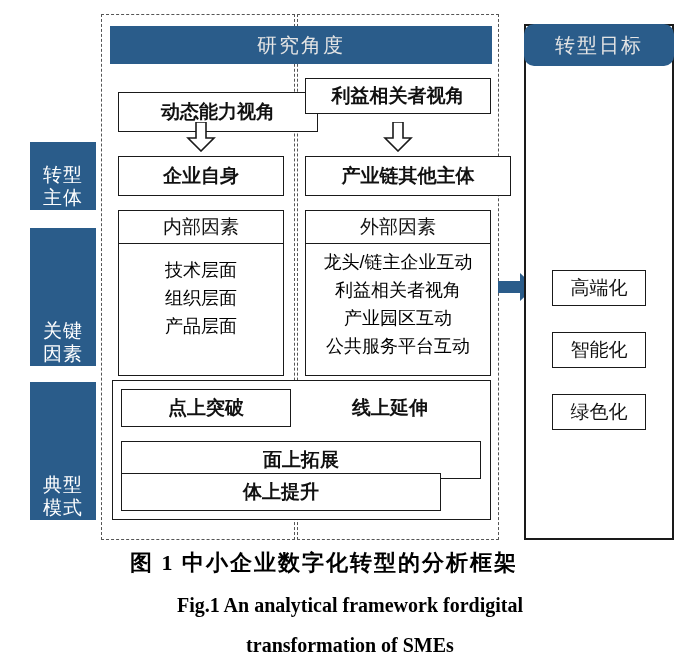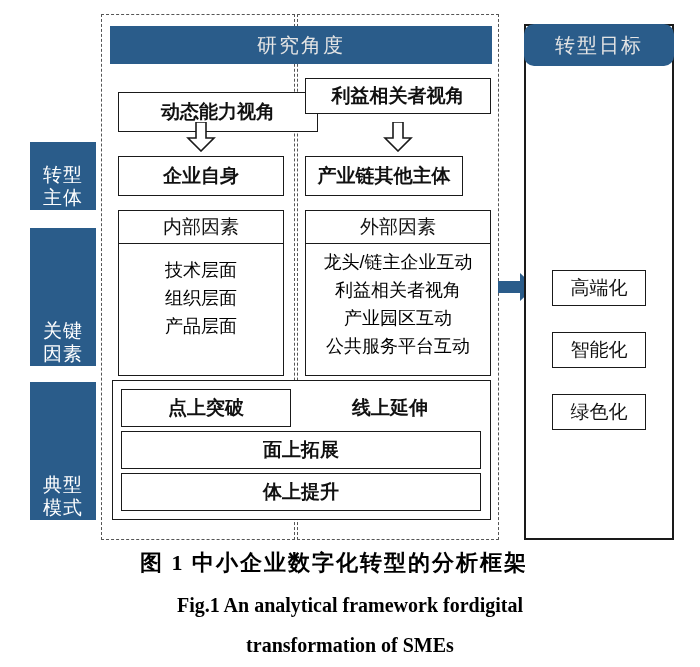--- a/index.html
+++ b/index.html
@@ -144,21 +144,21 @@
       <polygon points="11,0 21,0 21,16 29,16 16,29 3,16 11,16" fill="#ffffff" stroke="#1a1a1a" stroke-width="1.6"></polygon>
     </svg>
   </div>
   <div class="abs" style="left:382px; top:122px; width:32px; height:30px;">
     <svg width="32" height="30" viewBox="0 0 32 30">
       <polygon points="11,0 21,0 21,16 29,16 16,29 3,16 11,16" fill="#ffffff" stroke="#1a1a1a" stroke-width="1.6"></polygon>
     </svg>
   </div>
 
   <div class="abs box bold" style="left:118px; top:156px; width:166px; height:40px;">企业自身</div>
-  <div class="abs box bold" style="left:305px; top:156px; width:158px; height:40px;">产业链其他主体</div>
+  <div class="abs box bold" style="left:305px; top:156px; width:206px; height:40px;">产业链其他主体</div>
 
   <div class="abs box" style="left:118px; top:210px; width:166px; height:166px; display:block; padding:12px;">
     <div class="abs light" style="left:-1px; top:-1px; width:166px; height:34px; border:1.5px solid #1a1a1a; display:flex; align-items:center; justify-content:center; font-size:19px;">内部因素</div>
     <div class="stacklist" style="position:absolute; left:0; top:46px; width:164px;">
       <div>技术层面</div>
       <div>组织层面</div>
       <div>产品层面</div>
     </div>
   </div>
 
@@ -168,35 +168,35 @@
       <div>龙头/链主企业互动</div>
       <div>利益相关者视角</div>
       <div>产业园区互动</div>
       <div>公共服务平台互动</div>
     </div>
   </div>
 
   <div class="abs box" style="left:112px; top:380px; width:379px; height:140px; display:block;padding-left:19px;">
     <div class="abs box bold" style="left:8px; top:8px; width:170px; height:38px;">点上突破</div>
     <div class="abs plain" style="left:186px; top:8px; width:182px; height:38px; font-weight:700; font-size:19px;">线上延伸</div>
-    <div class="abs box bold" style="left:8px; top:50px; width:360px; height:38px;">面上拓展</div>
-    <div class="abs box bold" style="left:8px; top:92px; width:360px; height:38px;">体上提升</div>
+    <div class="abs box bold" style="left:8px; top:60px; width:360px; height:38px;">面上拓展</div>
+    <div class="abs box bold" style="left:8px; top:92px; width:320px; height:38px;">体上提升</div>
   </div>
 
   <div class="abs" style="left:498px; top:272px; width:38px; height:30px;">
     <svg width="38" height="30" viewBox="0 0 38 30">
       <polygon points="0,9 22,9 22,1 37,15 22,29 22,21 0,21" fill="#2a5c8a"></polygon>
     </svg>
   </div>
 
   <div class="abs solidbox" style="left:524px; top:24px; width:150px; height:516px;"></div>
   <div class="abs headerbar" style="left:524px; top:24px; width:150px; height:42px;border-radius:10px;">转型日标</div>
 
 
   <div class="abs box" style="left:552px; top:270px; width:94px; height:36px;">高端化</div>
   <div class="abs box" style="left:552px; top:394px; width:94px; height:36px;">绿色化</div>
   <div class="abs box" style="left:552px; top:332px; width:94px; height:36px;">智能化</div>
 
-  <div class="abs caption cap-cn" style="left:10px; top:548px; width:648px;">图 1   中小企业数字化转型的分析框架</div>
+  <div class="abs caption cap-cn" style="left:0px; top:548px; width:648px;">图 1   中小企业数字化转型的分析框架</div>
   <div class="abs caption cap-en" style="left:0px; top:594px; width:700px;">Fig.1   An analytical framework fordigital</div>
   <div class="abs caption cap-en" style="left:0px; top:634px; width:700px;">transformation of SMEs</div>
 
 </div>
 
 </body></html>

